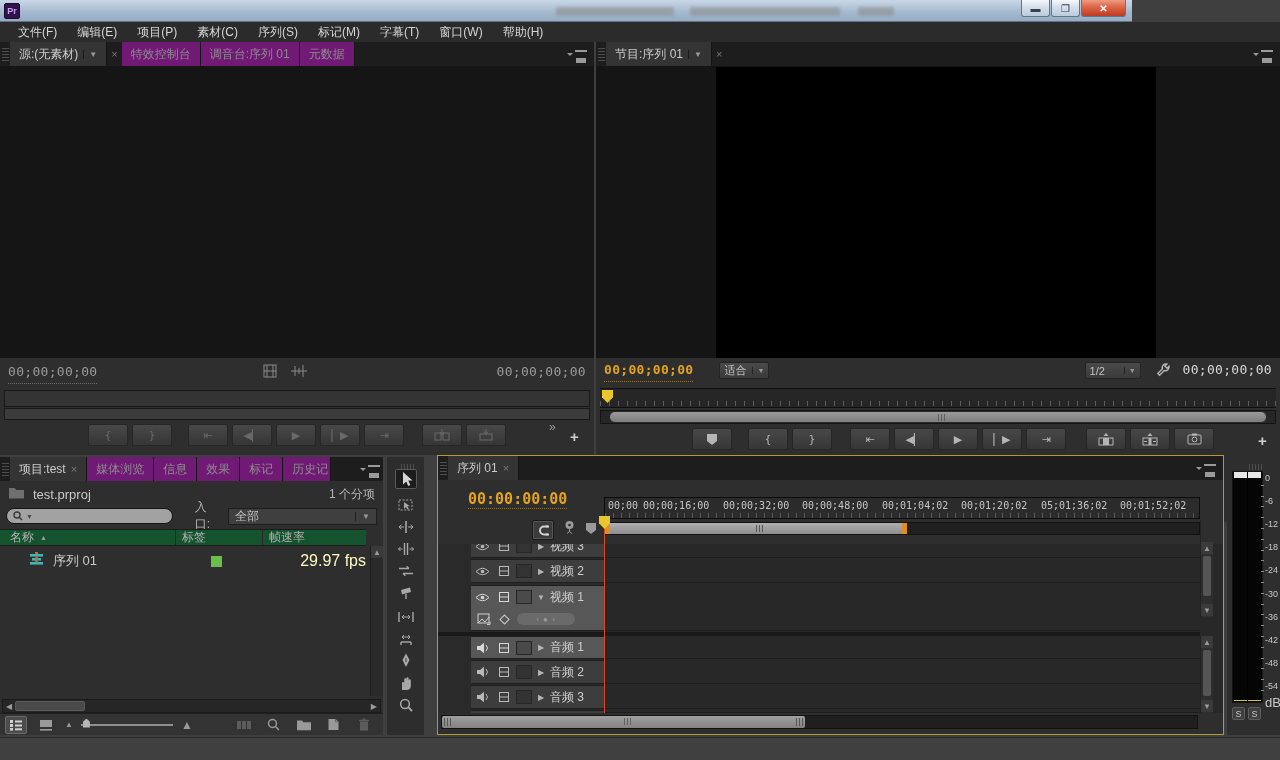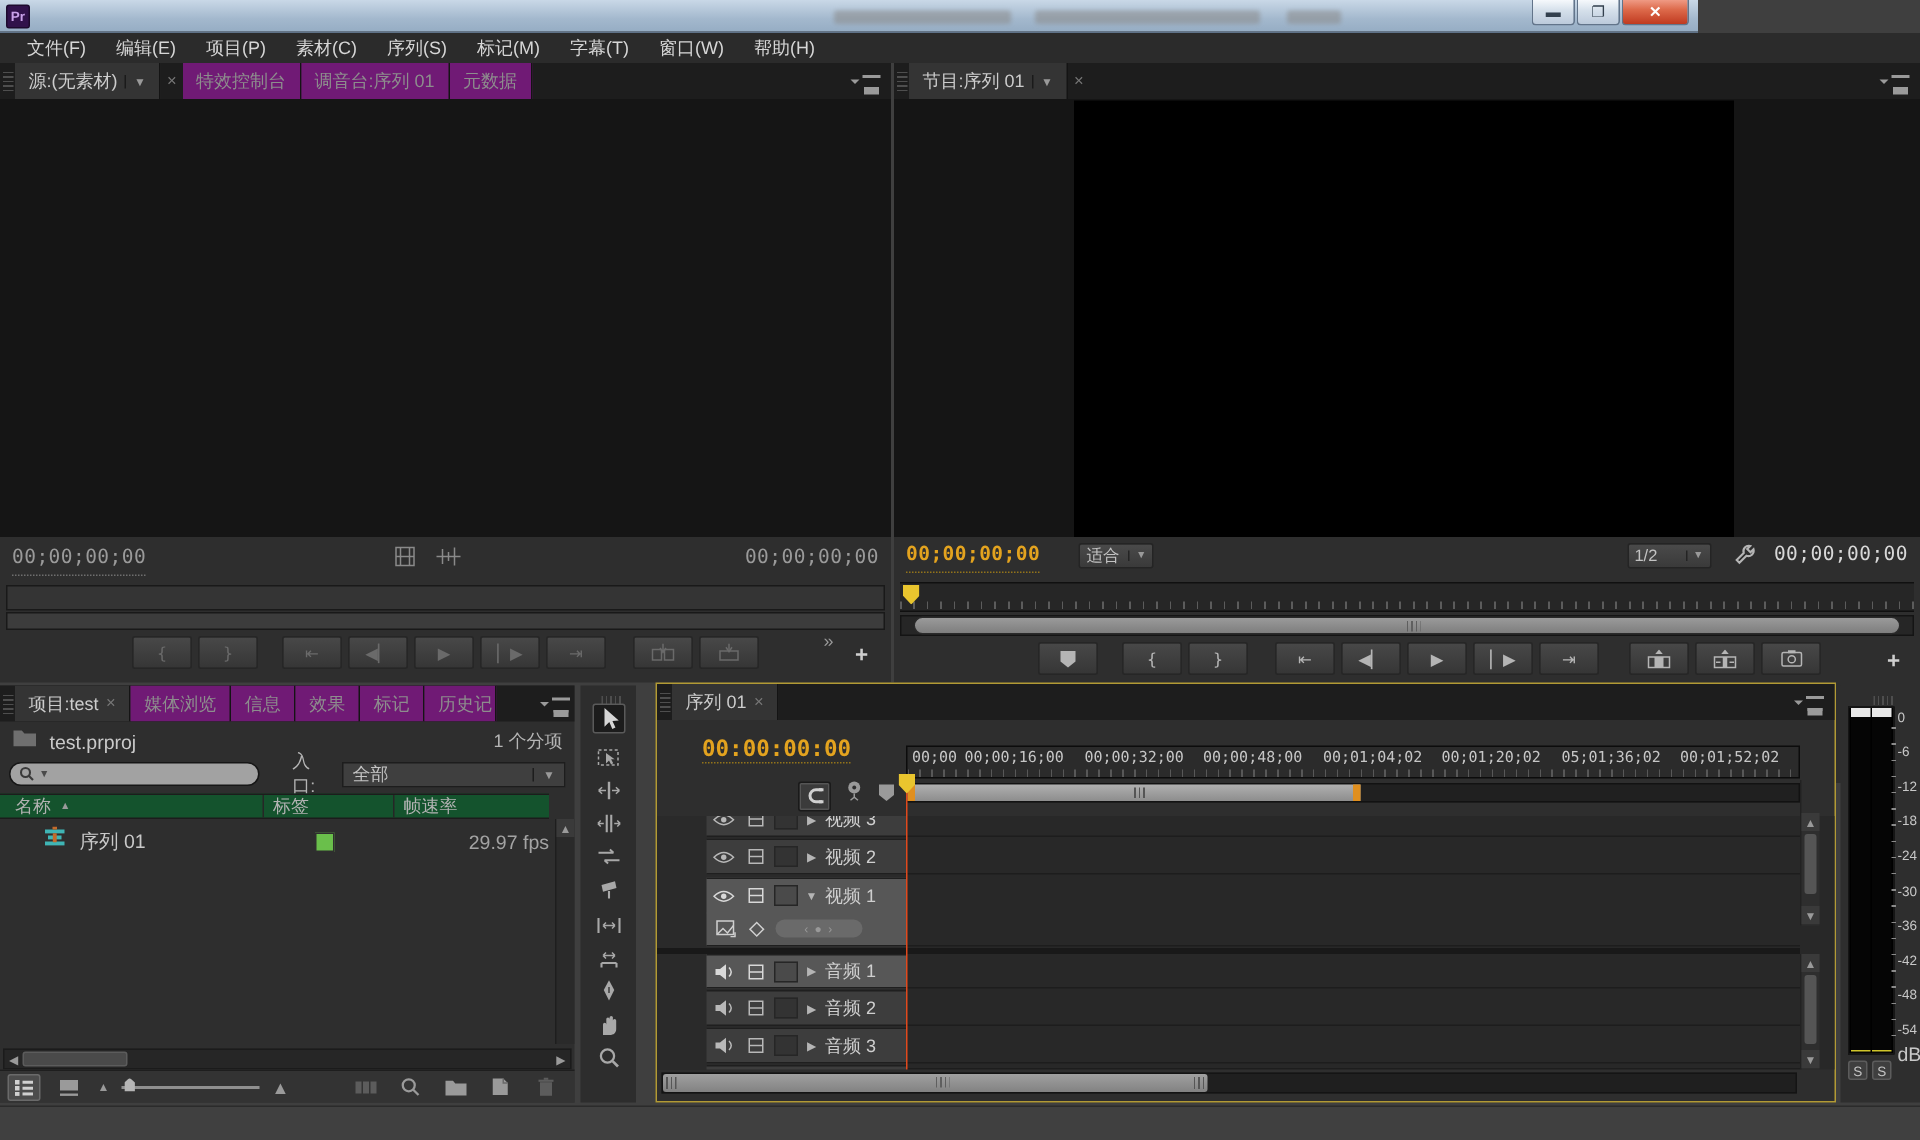--- a/index.html
+++ b/index.html
@@ -451,21 +451,21 @@
         <svg width="17" height="15" viewBox="0 0 17 15">
             <rect x="2" y="2" width="13" height="2.6" fill="#3fb5b5"></rect>
             <rect x="4" y="6" width="9" height="2.6" fill="#3fb5b5"></rect>
             <rect x="7" y="0" width="3" height="2" fill="#c46a2a"></rect>
             <rect x="2" y="10" width="13" height="2.6" fill="#3fb5b5"></rect>
             <rect x="7.2" y="4.5" width="2.6" height="6" fill="#c46a2a"></rect>
           </svg>
       </span>
       <span style="margin-left:8px;font-size:13px;color:#c9c9c9;">序列 01</span>
       <div class="label-chip" style="position:absolute;left:210px;"></div>
-      <span style="margin-left:auto;font-size:13px;color:#a3a3a3;">29.97 fps</span>
+      <span style="margin-left:auto;font-size:16px;color:#fef9c3;">29.97 fps</span>
     </div>
 
     <div class="vsb" style="right:0;top:89px;height:150px;">
       <div class="sbarrow" style="top:0;">▲</div>
     </div>
 
     <div class="hsb" style="left:2px;right:2px;top:242px;">
       <span style="font-size:8px;color:#9a9a9a;padding:0 3px;">◀</span>
       <div class="thumb" style="width:70px;"></div>
       <span style="font-size:8px;color:#9a9a9a;padding:0 3px;margin-left:auto;">▶</span>

